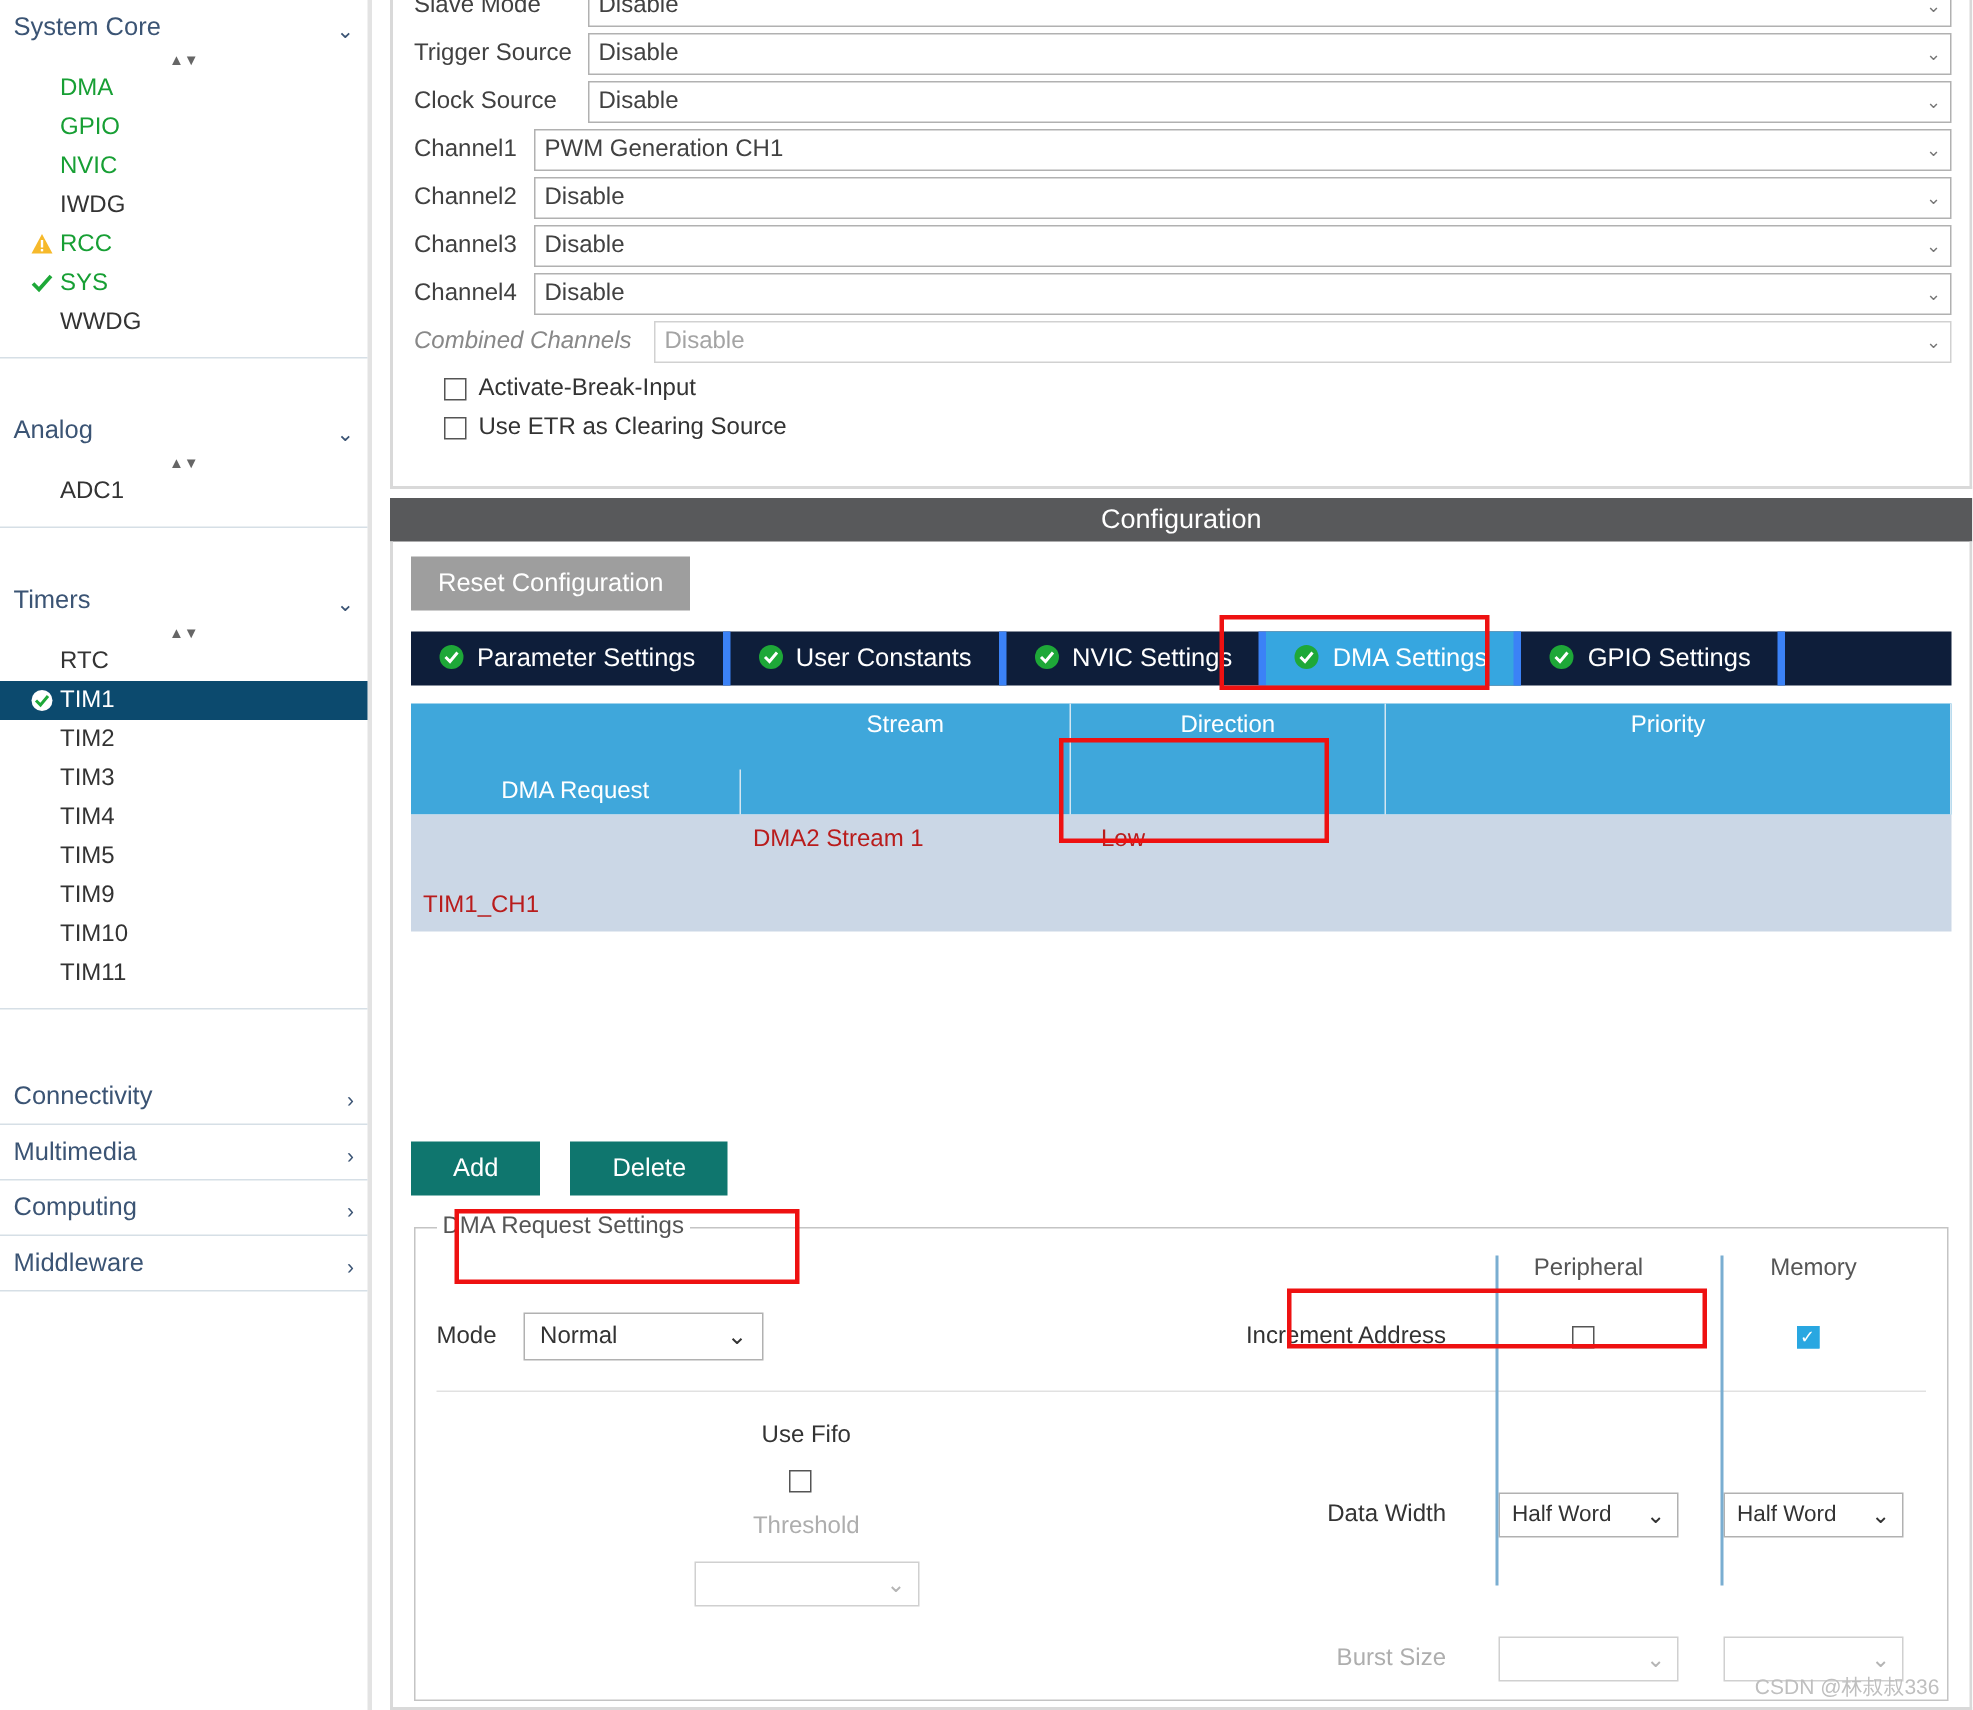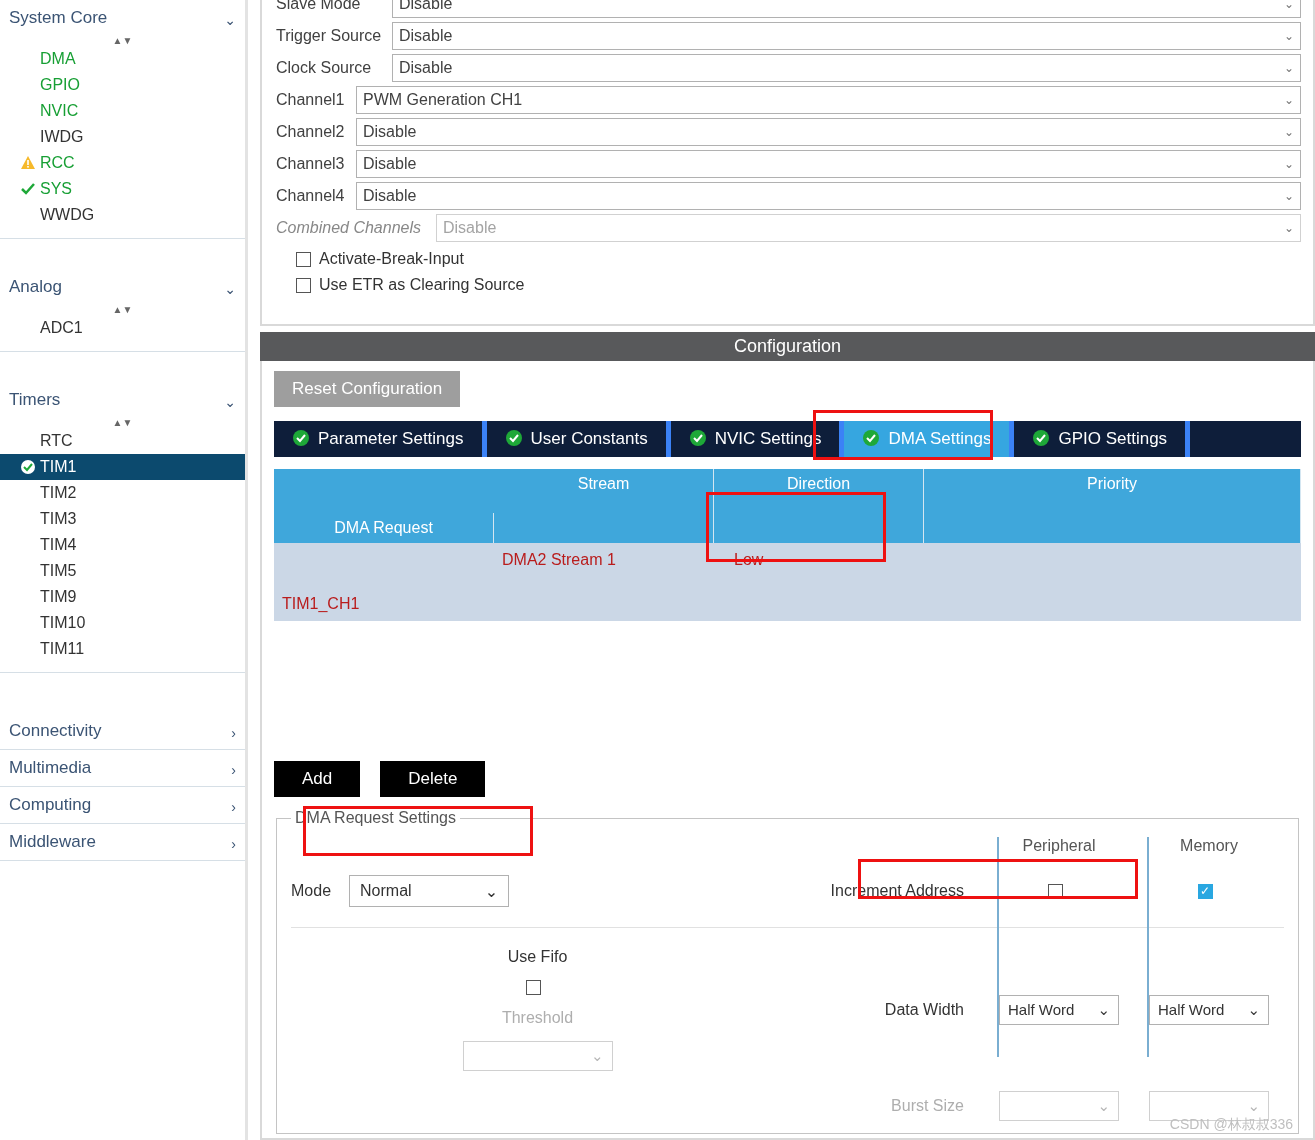--- a/index.html
+++ b/index.html
@@ -35,21 +35,21 @@
   .tab { flex:0 0 auto; display:flex; gap:8px; padding:8px 18px; color:#fff; border-right:5px solid #3b82f6; cursor:pointer; font-size:17px;}
   .tab.active { background:#36a6e0; }
   .tab .okbadge { width:18px;height:18px; }
   .table { margin-top:12px; }
   .thead { display:flex; background:#3fa7db; color:#fff; }
   .th { padding:6px 8px; text-align:center; border-right:1px solid #d4e6f1;}
   .trow { display:flex; background:#cbd7e6; color:#b91c1c; }
   .td { padding:8px 8px; }
   .col1{width:220px;margin-top:44px;} .col2{width:220px;} .col3{width:210px;} .col4{flex:1;}
   .actions { display:flex; gap:20px; margin-top:140px;}
-  .act-btn { background:#000000; color:#fff; border:none; padding:8px 28px; font-size:17px;}
+  .act-btn { background:#0f766e; color:#fff; border:none; padding:8px 28px; font-size:17px;}
   fieldset.dma { border:1px solid #c4c4c4; margin-top:12px; padding:10px 14px 12px 14px; position:relative;}
   fieldset.dma legend { color:#555; padding:0 4px;}
   .settings-grid { display:grid; grid-template-columns: 1fr 200px 150px 150px; align-items:center; row-gap:20px;}
   .settings-grid .hdrcell { text-align:center; color:#555;}
   .mode-select { border:1px solid #b1b1b1; height:32px; width:160px; display:flex; align-items:center; justify-content:space-between; padding:0 10px;}
   .small-select { border:1px solid #b1b1b1; height:30px; width:120px; display:flex; align-items:center; justify-content:space-between; padding:0 8px; font-size:15px;}
   .small-select.dis { color:#b5b5b5; border-color:#d0d0d0;}
   .chkcell { display:flex; justify-content:center;}
   .chk.blue { background:#29a7e1; border-color:#29a7e1; display:flex; align-items:center; justify-content:center; color:#fff; font-size:12px;}
   .rowline { grid-column:1 / -1; border-top:1px solid #e1e1e1; height:0;}

